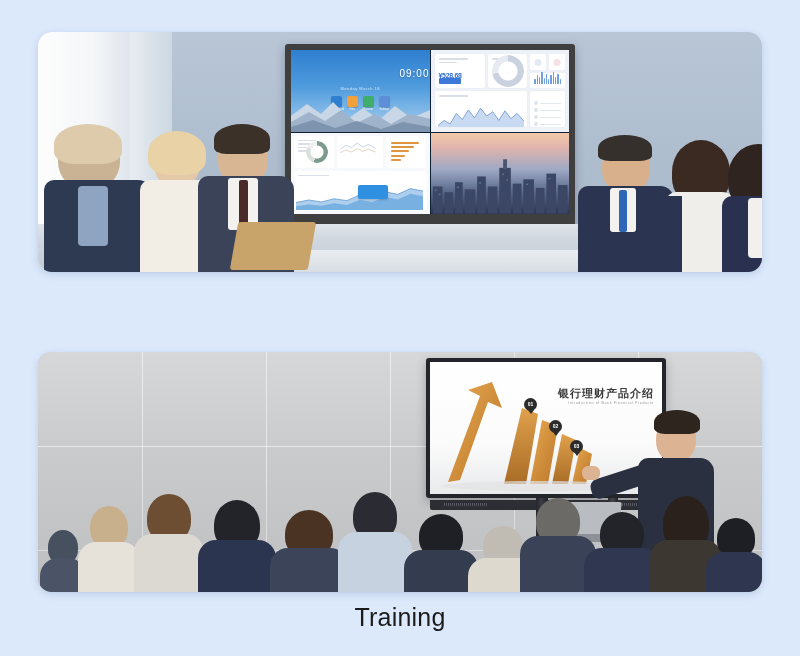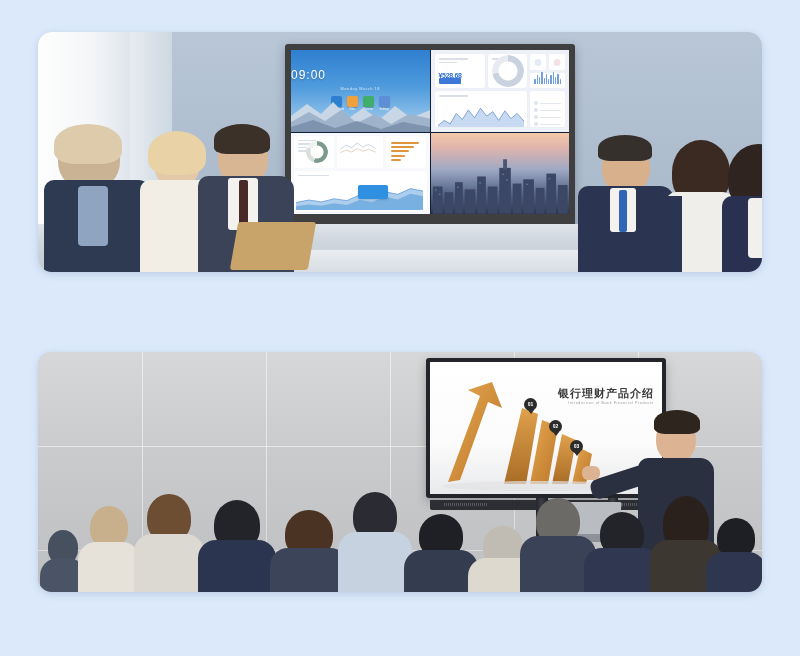--- a/index.html
+++ b/index.html
@@ -140,23 +140,23 @@
 
   
   .q-clock {
     position: relative;
     background: linear-gradient(180deg, #2f7fd0 0%, #4f9bdd 45%, #87bce8 78%, #b9d8ef 100%);
     overflow: hidden;
   }
   .q-clock .clock {
     position: absolute;
     left: 0; right: 0; top: 18px;
-    text-align: left;
+    text-align: right;
     color: #fff;
-    font-size: 12px;
+    font-size: 10px;
     letter-spacing: 1px;
     text-shadow: 0 1px 2px rgba(0,0,0,.25);
   }
   .q-clock .clock-sub {
     position: absolute;
     left: 0; right: 0; top: 36px;
     text-align: center;
     color: rgba(255,255,255,.75);
     font-size: 4px;
     letter-spacing: .5px;
@@ -856,14 +856,15 @@
     <div class="aud" style="left:612px;width:72px;height:96px">
       <div class="h" style="top:0;width:46px;height:56px;background:#2a211c"></div>
         <div class="s" style="height:52px;background:#3c3731"></div>
     </div>
     <div class="aud" style="left:668px;width:60px;height:74px">
       <div class="h" style="top:0;width:38px;height:40px;background:#1e1f25"></div>
         <div class="s" style="height:40px;background:#2e3650"></div>
     </div>
   </div>
 
+  <div class="caption caption-bottom">Training</div>
 
 </div>
 
 </body></html>

